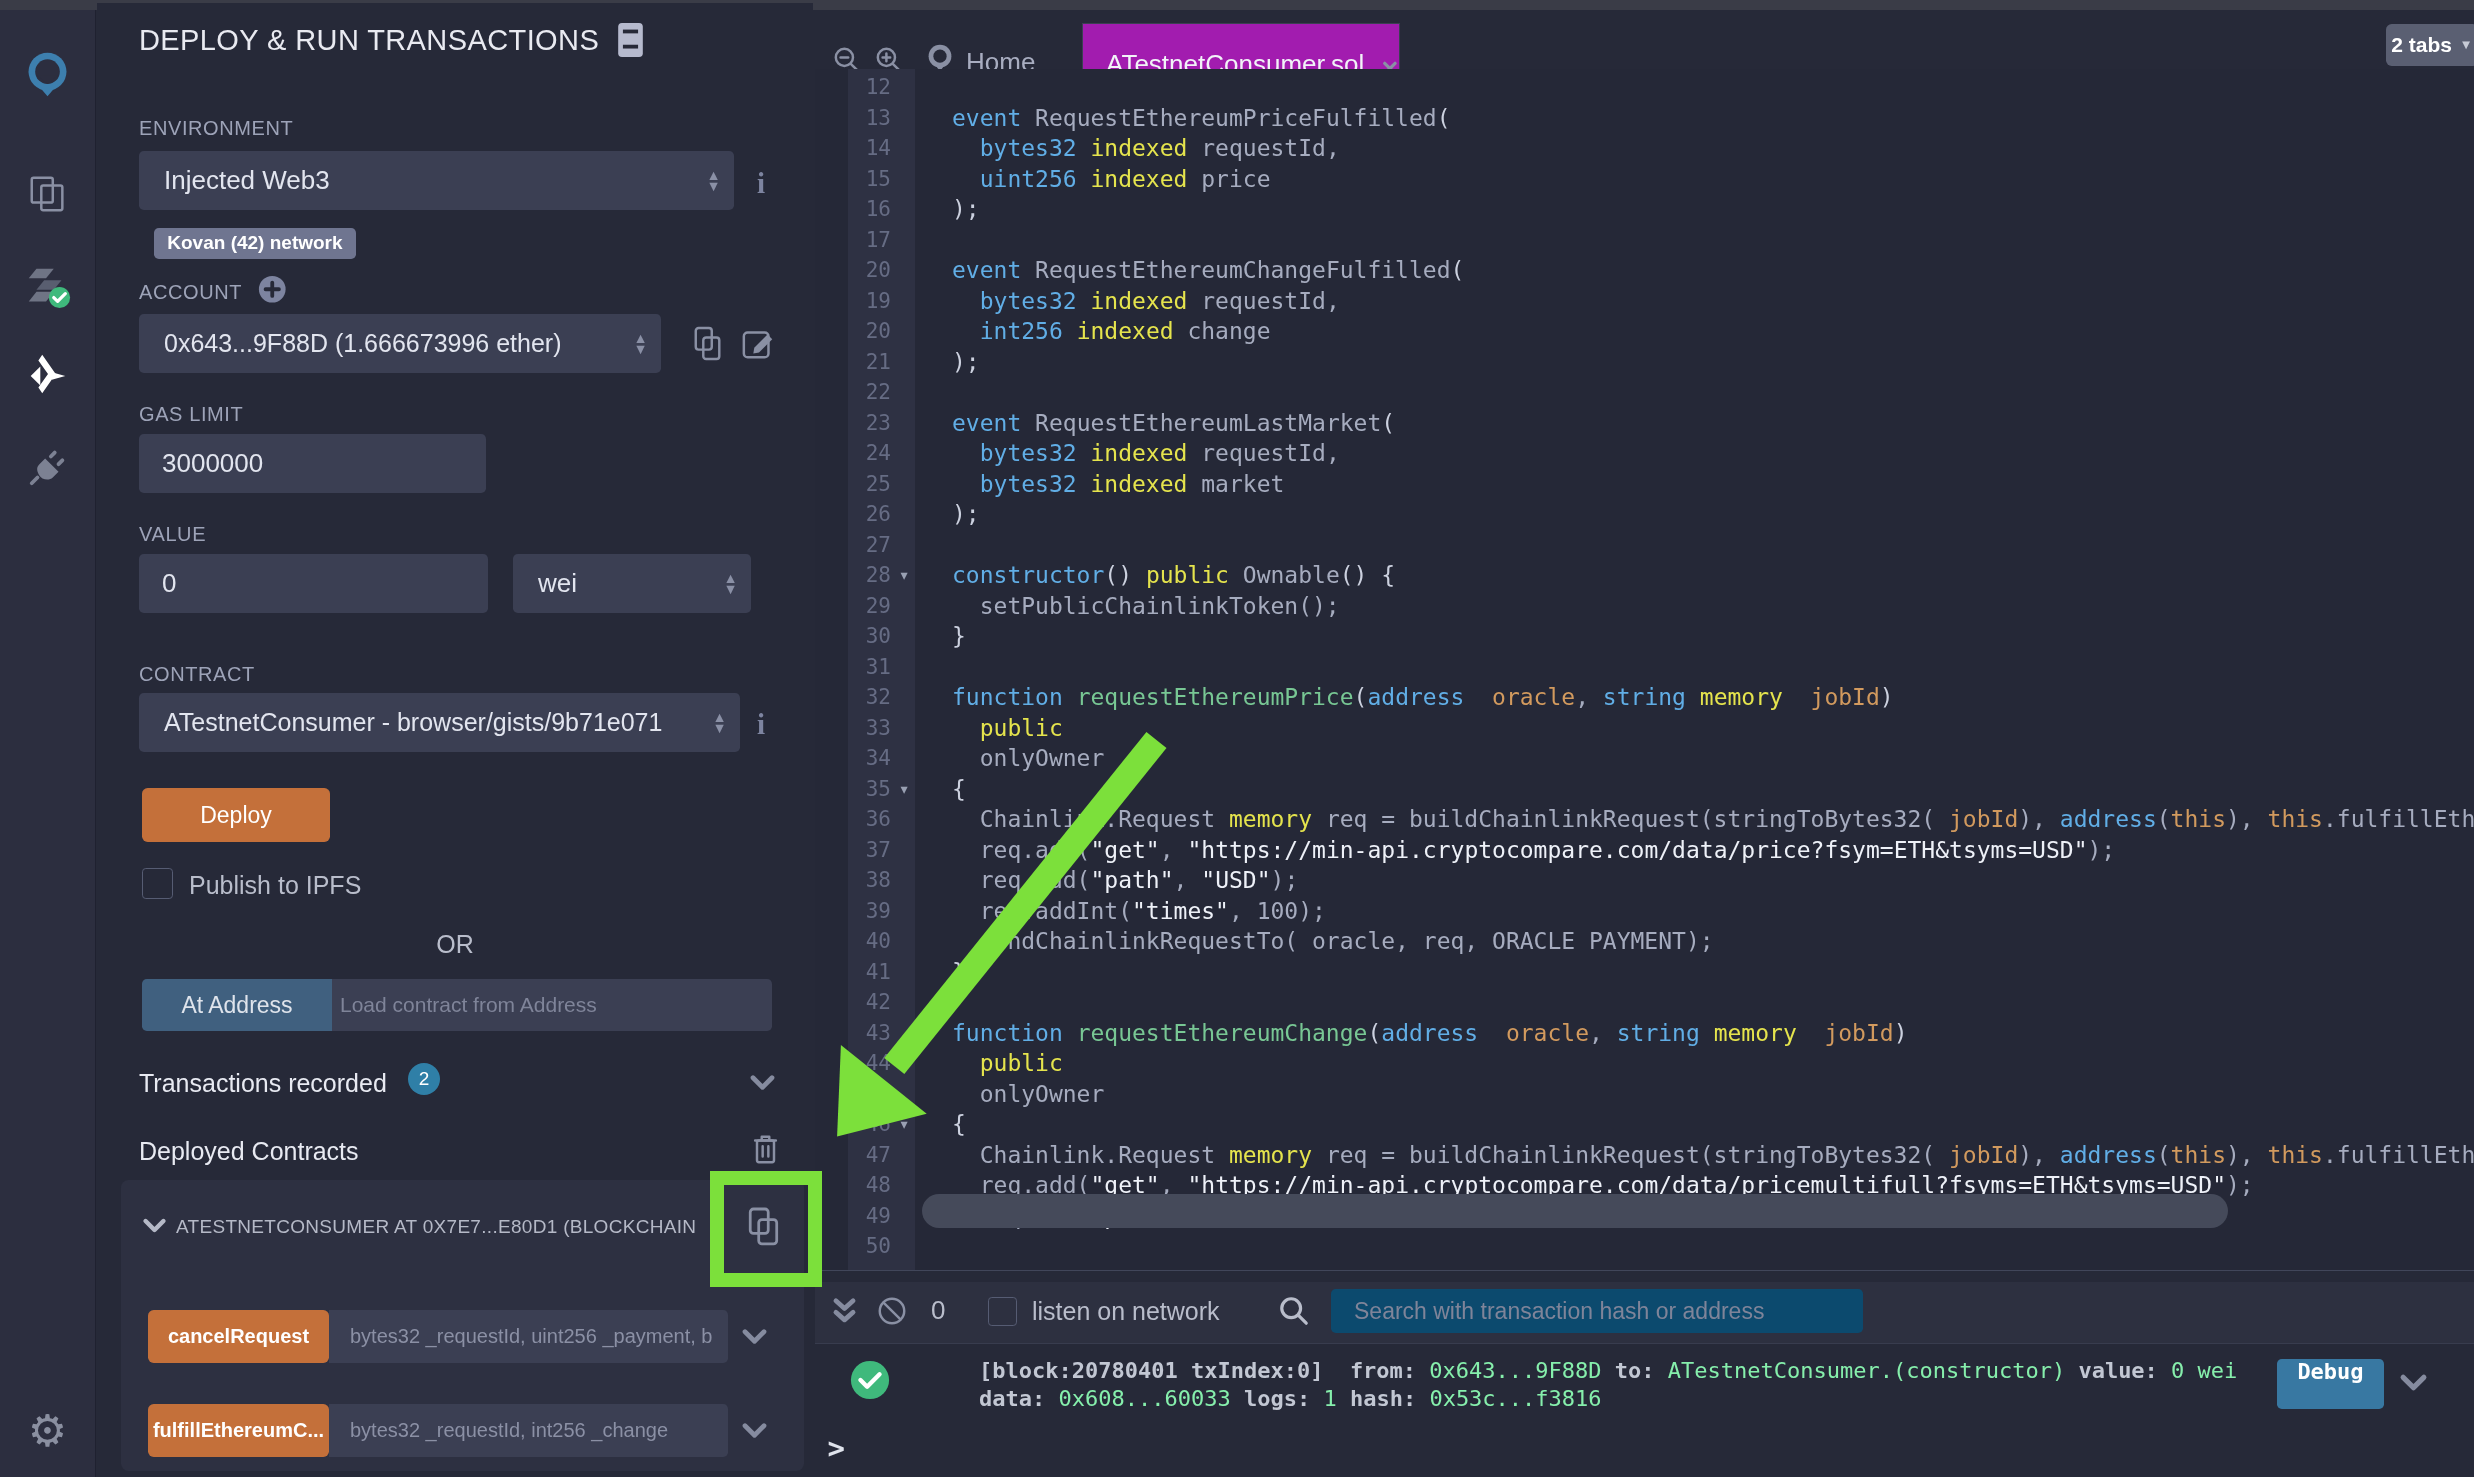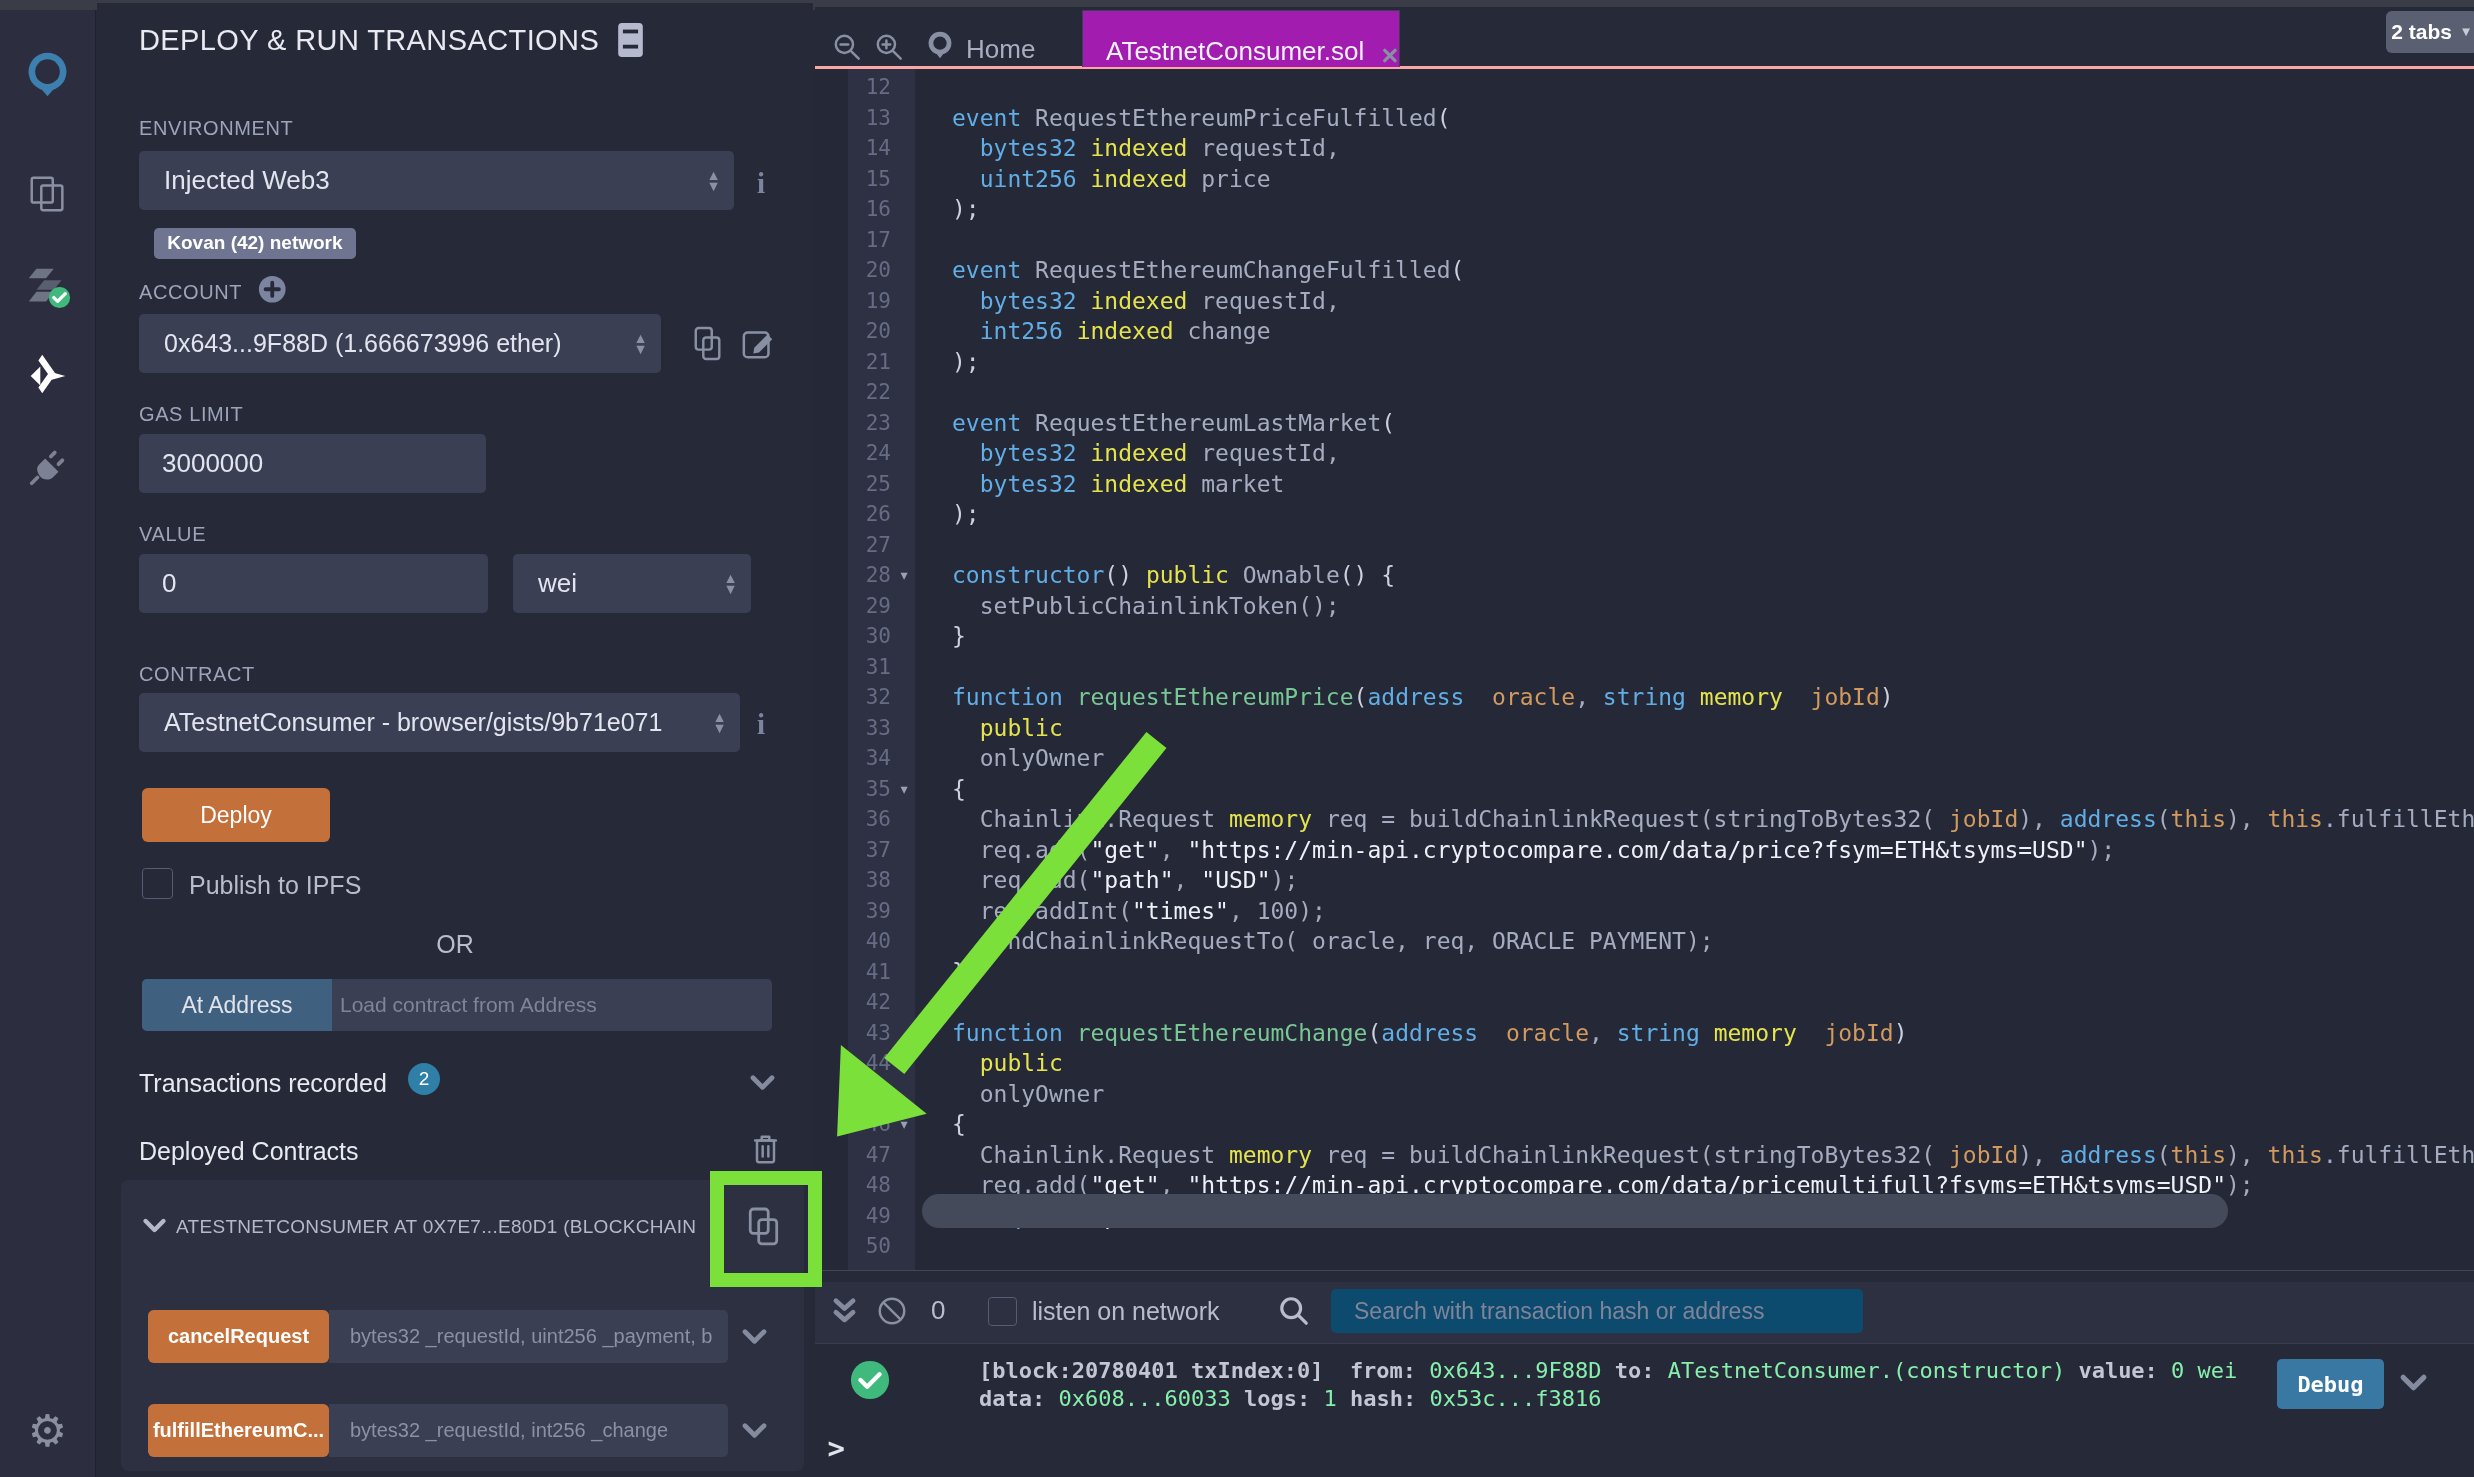--- a/index.html
+++ b/index.html
@@ -22,21 +22,21 @@
   .stepper{margin-left:auto;margin-right:13.3px;display:flex;flex-direction:column;line-height:10.5px;
        color:#8a90a6;font-size:14.3px;}
   .btn-orange{background:#c4703a;border-radius:5.7px;color:#fff;display:flex;align-items:center;
        justify-content:center;cursor:pointer;}
   .chip{background:#6f7590;border-radius:4.8px;color:#fff;font-size:19px;font-weight:bold;
        display:inline-flex;align-items:center;padding:0 13.3px;height:30.5px;}
   .fatchev{stroke:#858b9f;stroke-width:5;fill:none;stroke-linecap:round;stroke-linejoin:round;}
   .icongray{stroke:#8a90a4;fill:none;stroke-width:2.6;stroke-linecap:round;stroke-linejoin:round;}
   .checkbox{border:1.9px solid #565c73;border-radius:3.8px;background:transparent;}
   
-  #tabbar{left:815px;top:7px;width:1660px;height:59px;background:#262938;border-bottom:3px solid #fca5a5;}
+  #tabbar{left:815px;top:20px;width:1660px;height:59px;background:#262938;border-bottom:3px solid #fca5a5;}
   #activetab{left:267px;top:2.9px;width:316px;height:56px;background:#a21caf;border:1px solid #3b4052;
        border-bottom:none;display:flex;align-items:flex-end;}
   #editor{left:815px;top:69px;width:1660px;height:1201px;background:#252837;overflow:hidden;}
   #gutterband{left:33px;top:0;width:67px;height:1201px;background:#2e3143;}
   #code-lines{position:absolute;left:0;top:2.9px;width:1660px;}
   .cl{display:flex;height:30.5px;align-items:center;position:relative;z-index:2;}
   .ln{width:76px;flex:none;text-align:right;color:#666c84;font:21px "DejaVu Sans Mono",monospace;}
   .fold{width:61px;flex:none;color:#99a0b2;font-size:14.3px;padding-left:9.5px;box-sizing:border-box;}
   .ct{flex:1;white-space:pre;overflow:hidden;font:23px "DejaVu Sans Mono",monospace;color:#a6acbf;}
   .tk-k{color:#61aee6}.tk-y{color:#e5e44d}.tk-g{color:#78c794}.tk-o{color:#d29a5e}
@@ -483,21 +483,21 @@
 
     <svg class="abs" style="left:34px;top:88px;" width="42" height="42" viewBox="0 0 44 44">
         <circle cx="22" cy="22" r="20" fill="#3fb97c"></circle>
         <path d="M12 22l7 7 13-13" stroke="#fff" stroke-width="4.6" fill="none" stroke-linecap="round" stroke-linejoin="round"></path>
       </svg>
     <div class="abs" style="left:164px;top:86px;" id="log-lines">
         <div class="logline"><span class="lb">[block:20780401 txIndex:0]</span><span class="lr">  </span><span class="lb">from:</span><span class="lr"> 0x643...9F88D </span><span class="lb">to:</span><span class="lr"> ATestnetConsumer.(constructor) </span><span class="lb">value:</span><span class="lr"> 0 wei</span></div>
         <div class="logline"><span class="lb">data:</span><span class="lr"> 0x608...60033 </span><span class="lb">logs:</span><span class="lr"> 1 </span><span class="lb">hash:</span><span class="lr"> 0x53c...f3816</span></div>
       </div>
 
-    <div class="abs" style="left:1462px;top:88px;width:107px;height:50px;background:#3878a2;border-radius:4.8px;display:flex;align-items:center;justify-content:center;">
+    <div class="abs" style="left:1462px;top:88px;width:107px;height:50px;background:#3878a2;border-radius:4.8px;display:flex;justify-content:center;">
       <span class="mono" style="font-size:22px;font-weight:bold;color:#fff;">Debug</span>
     </div>
     <svg class="abs" style="left:1584px;top:101px;" width="29" height="21" viewBox="0 0 28 20">
         <polyline points="4,5 14,15 24,5" class="fatchev"></polyline>
       </svg>
 
     <div class="abs mono" style="left:12.4px;top:160px;font-size:29px;font-weight:bold;color:#dfe3ec;">&gt;</div>
   </div>
 
   <div class="abs" id="annot-rect"></div>

